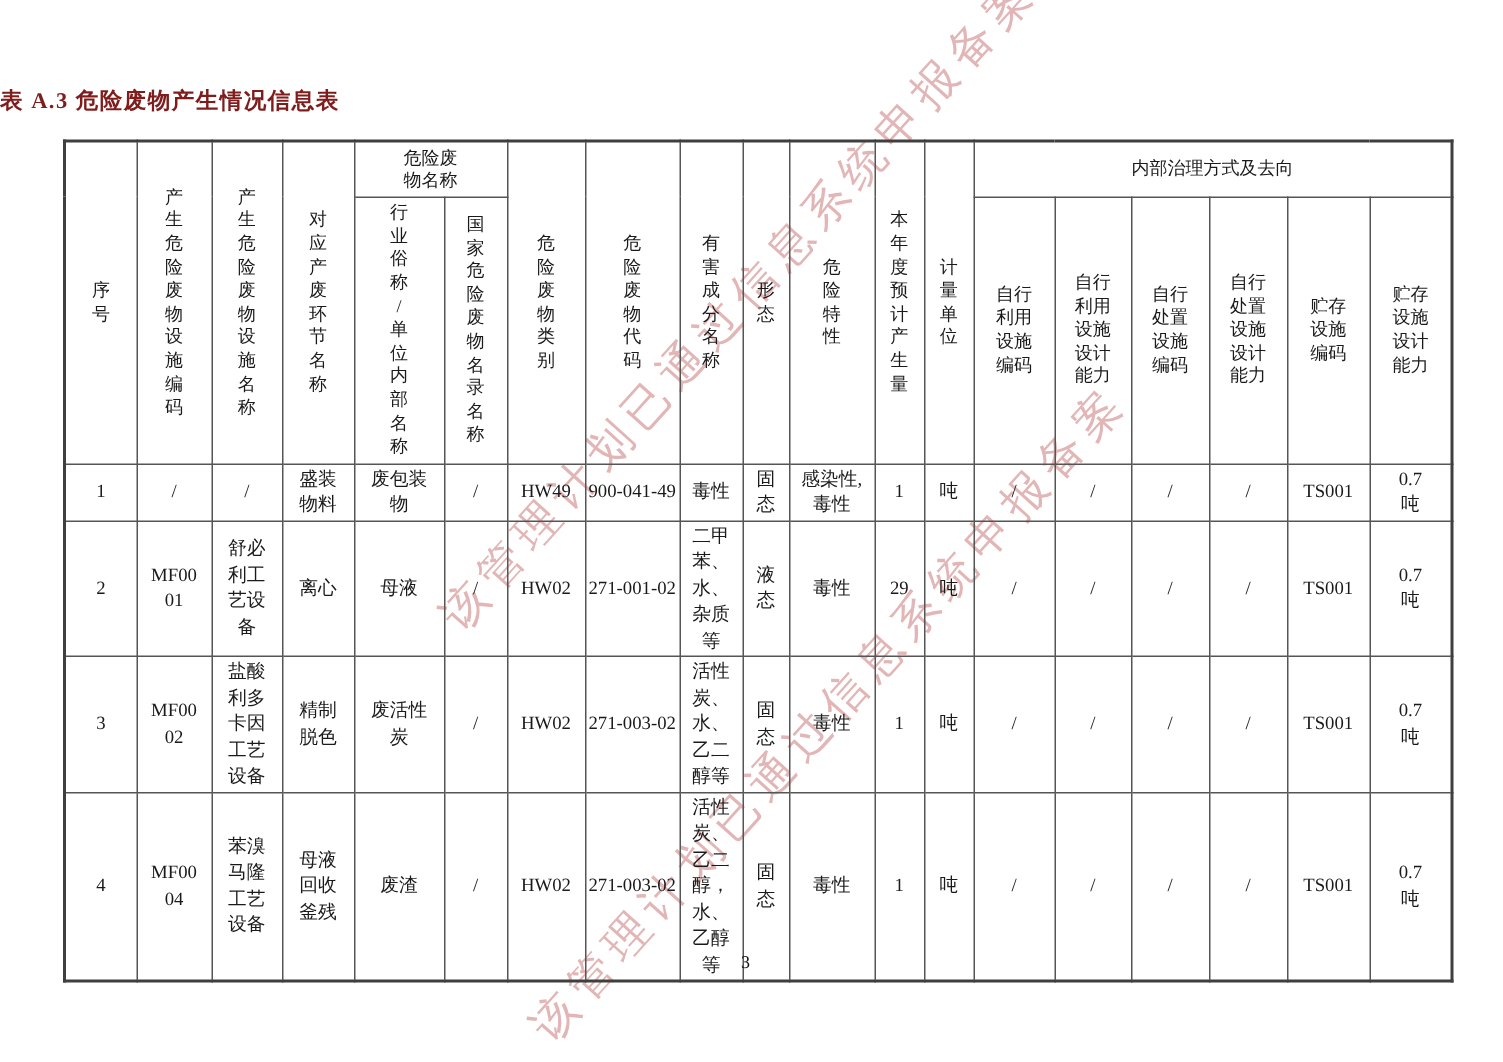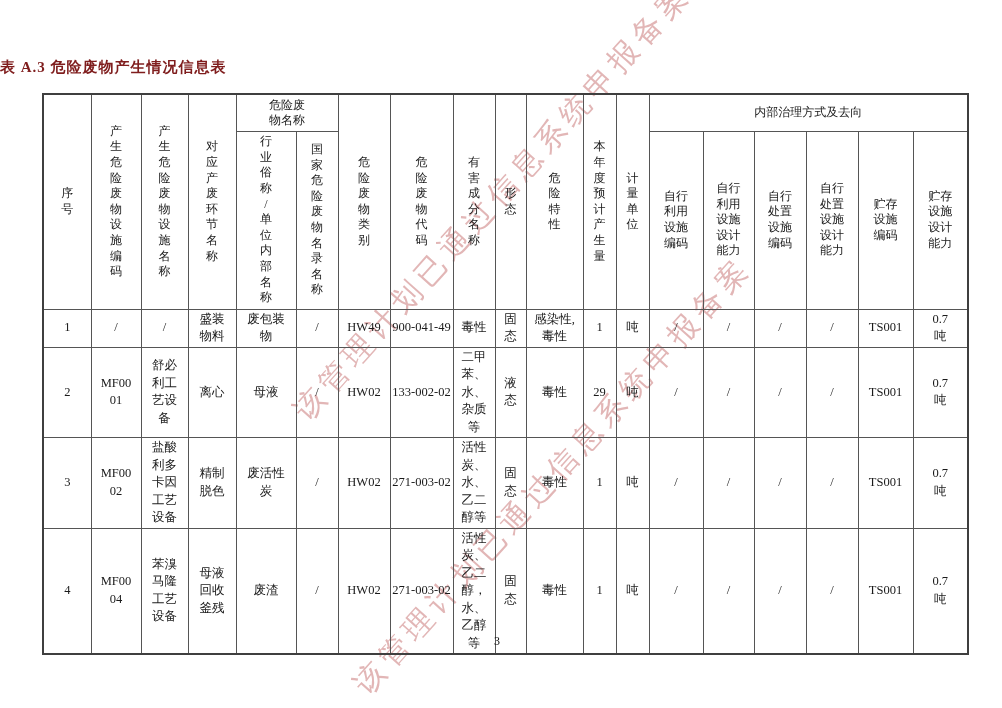--- a/index.html
+++ b/index.html
@@ -232,21 +232,21 @@
     <td>MF00
 01</td>
     <td>舒必
 利工
 艺设
 备</td>
     <td>离心</td>
     <td>母液</td>
     <td>/</td>
     <td>HW02</td>
-    <td>133-002-02</td>
+    <td>271-001-02</td>
     <td>二甲
 苯、
 水、
 杂质
 等</td>
     <td>液
 态</td>
     <td>毒性</td>
     <td>29</td>
     <td>吨</td>

